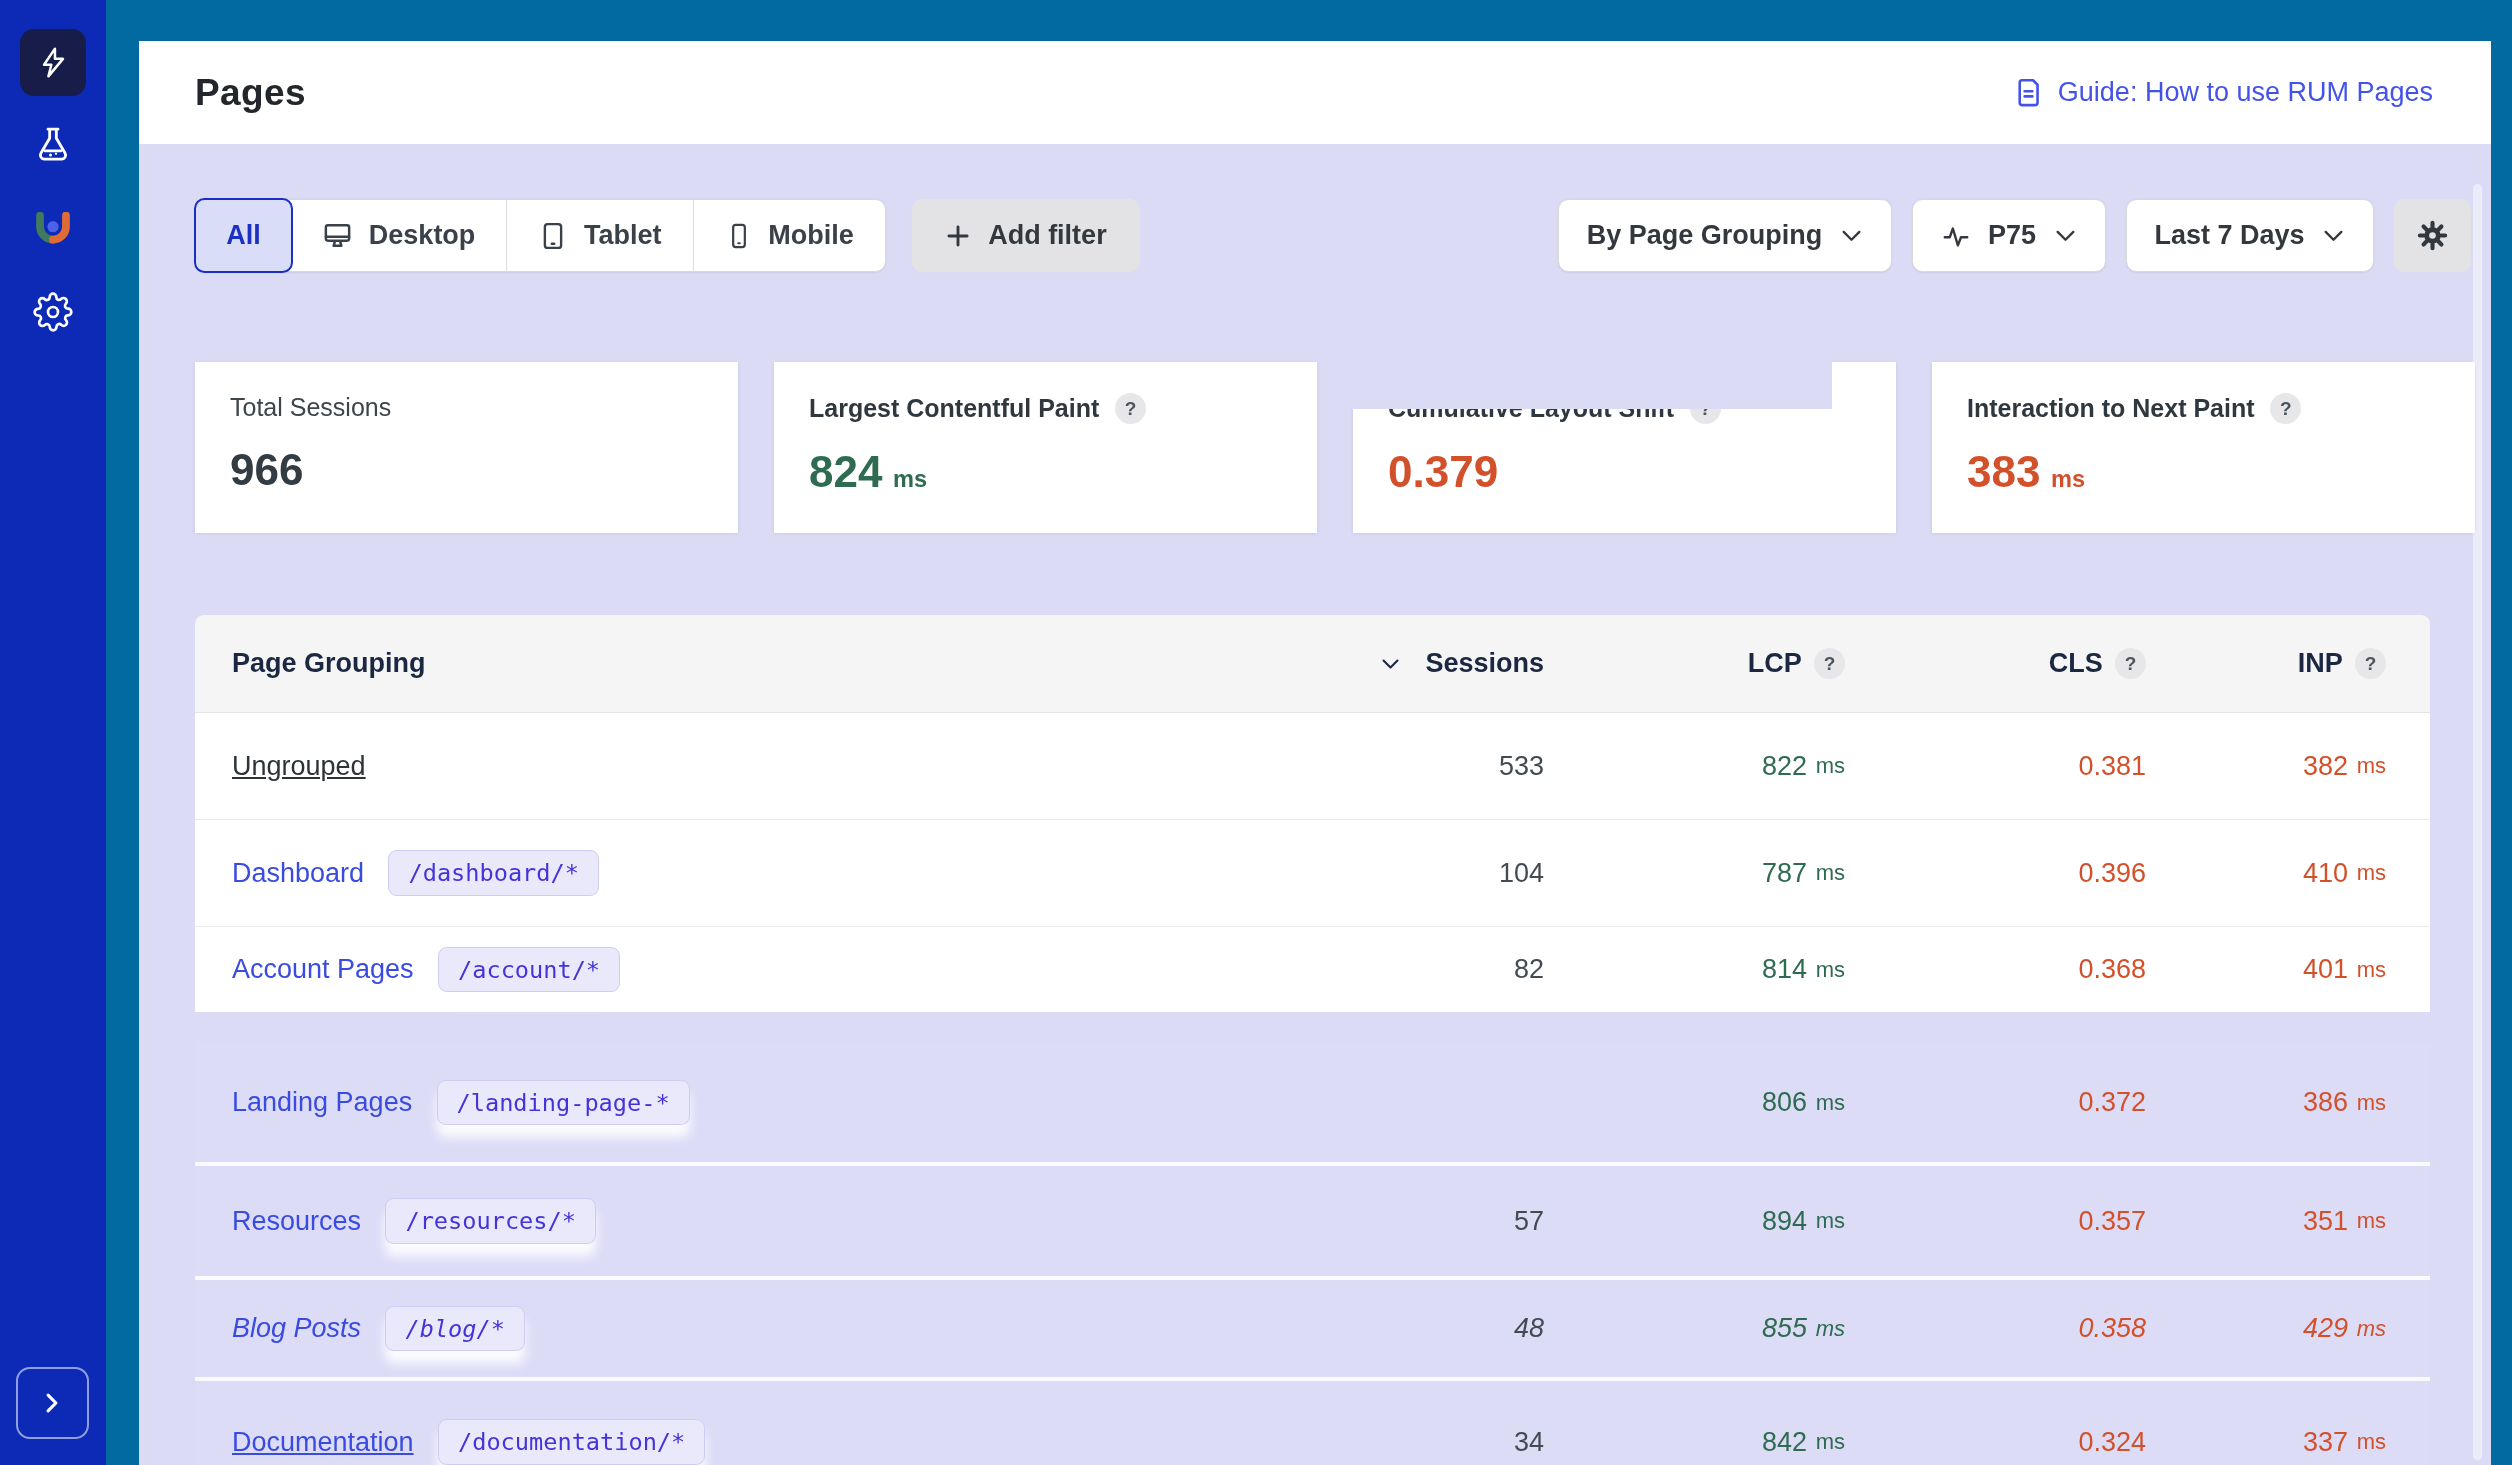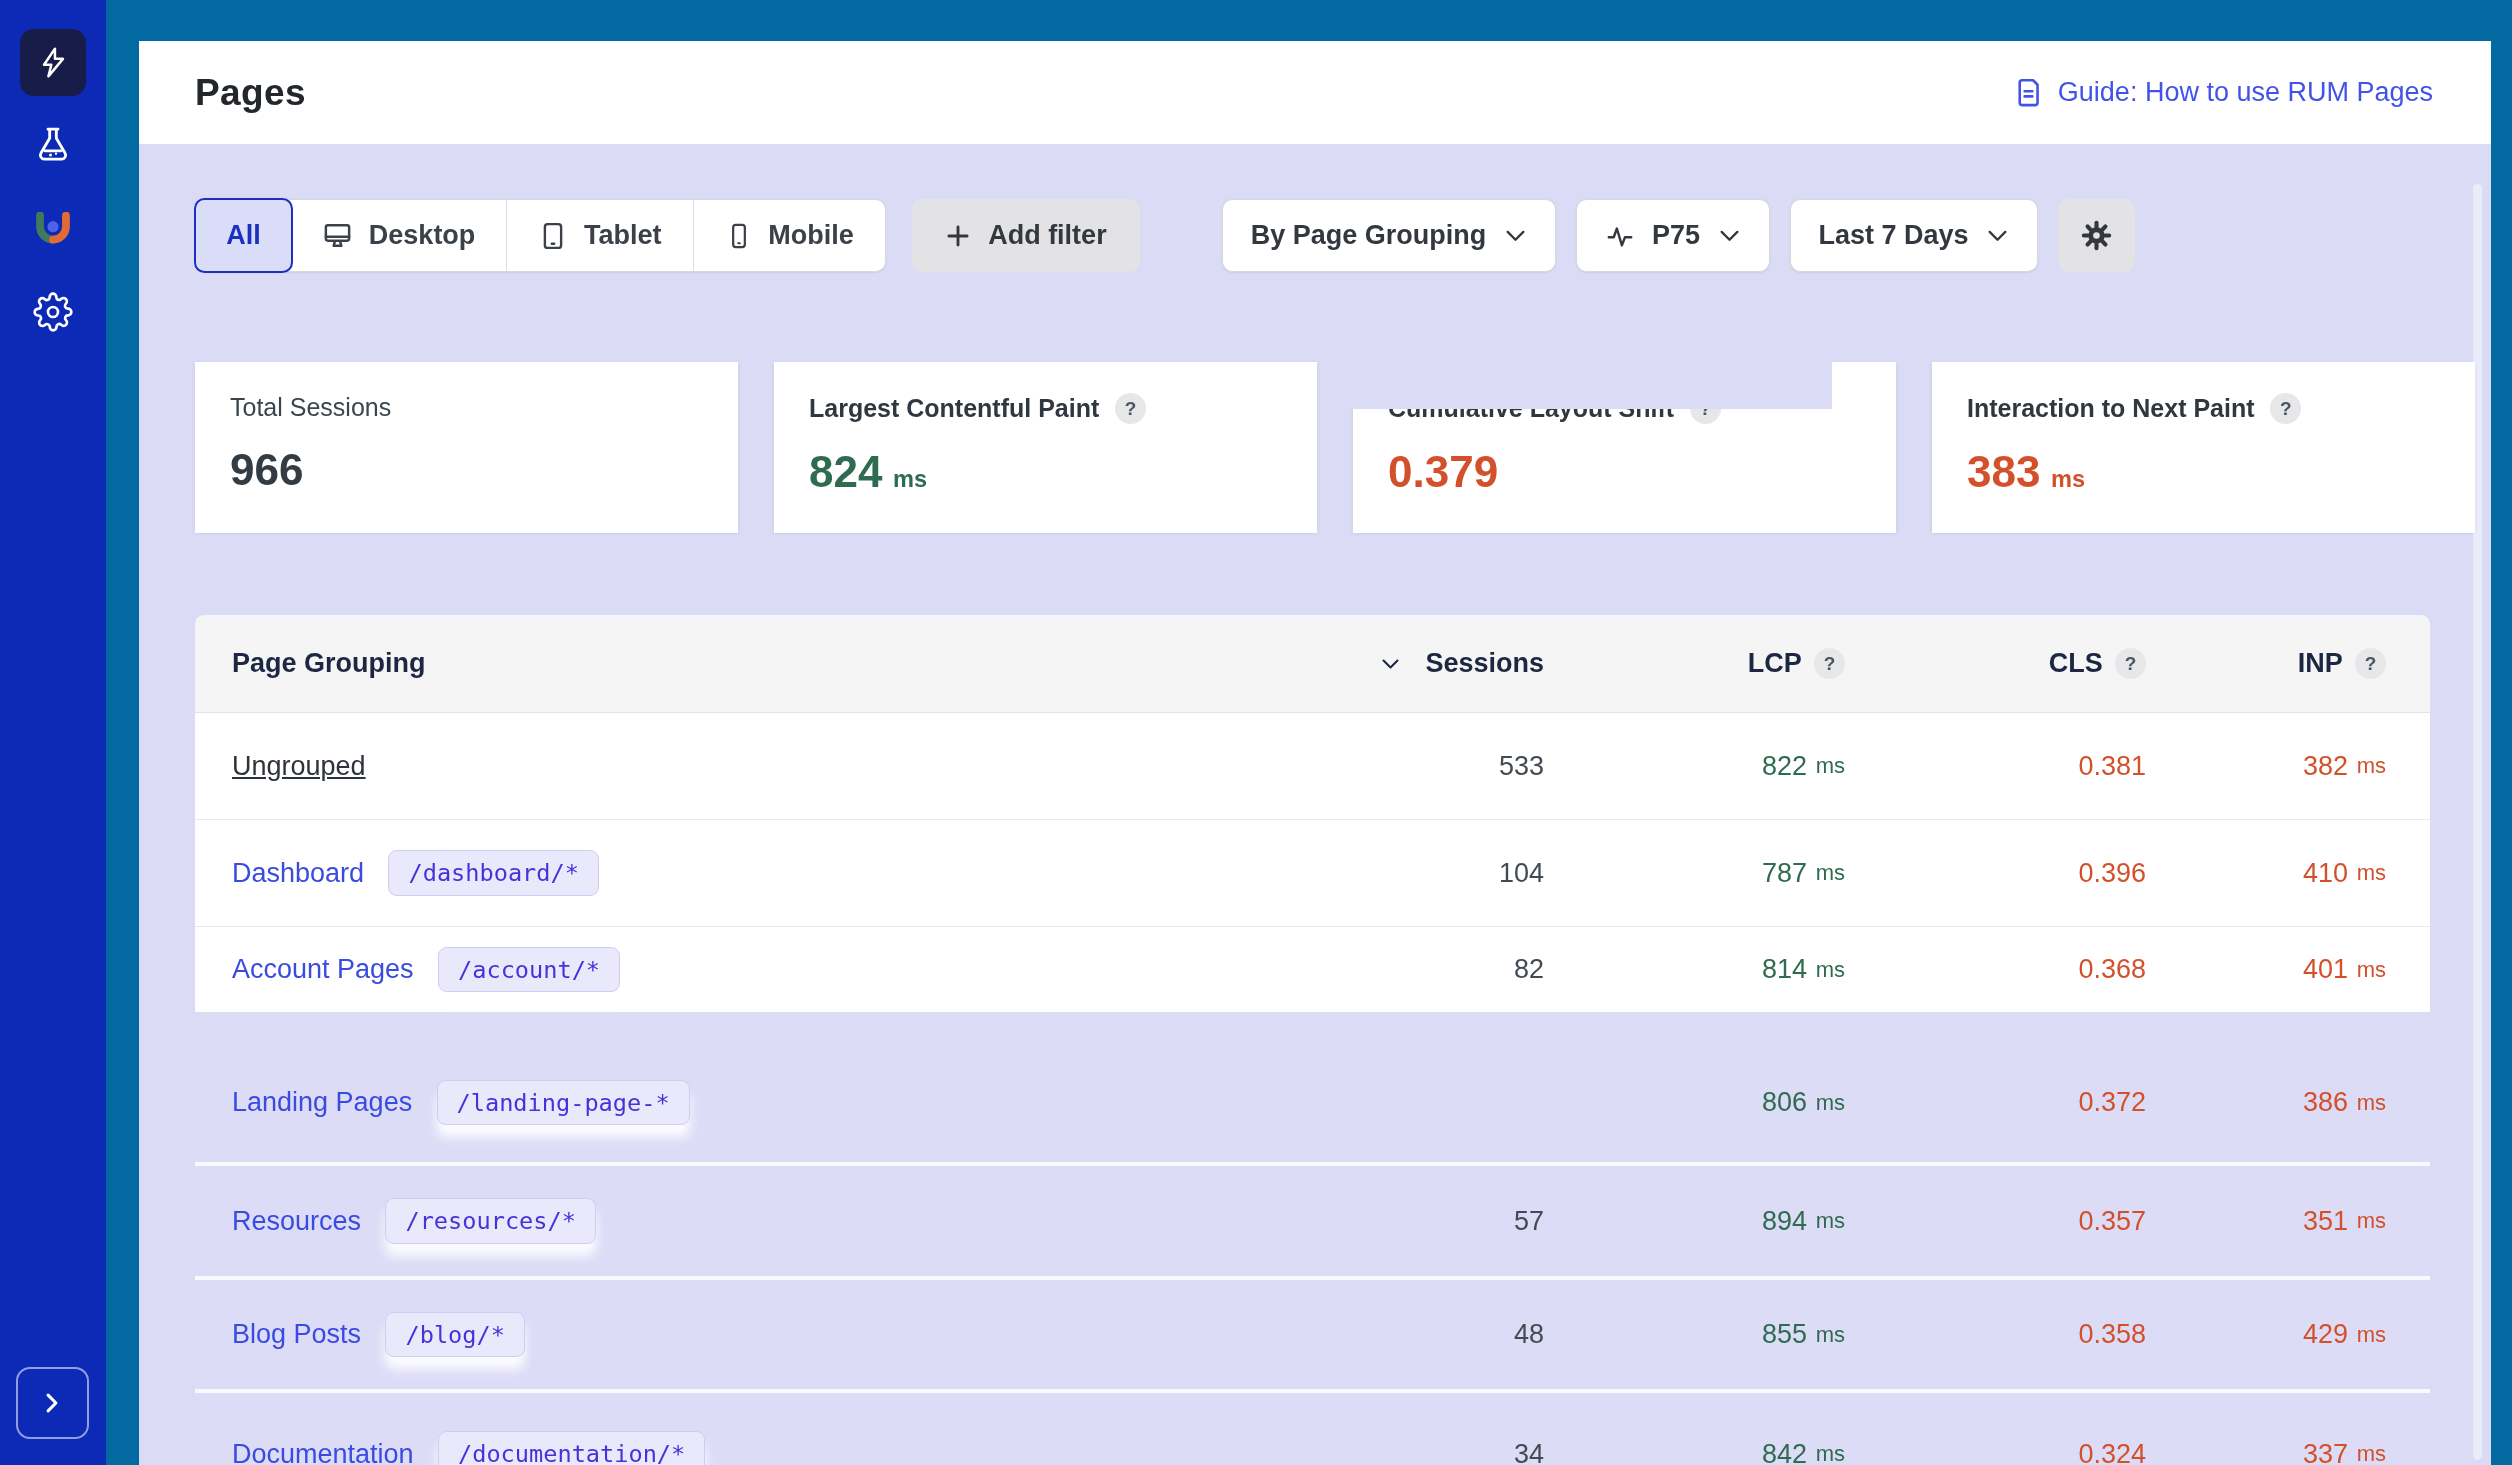--- a/index.html
+++ b/index.html
@@ -22,21 +22,21 @@
   .content { position:absolute; left:106px; top:0; right:0; bottom:0; background:#0369a1; }
   .topbar { position:absolute; left:33px; top:41px; width:2352px; height:103px; background:#ffffff;
     display:flex; align-items:center; justify-content:space-between; padding:0 58px 0 56px; }
   .page-title { font-size:37px; font-weight:700; color:#23272c; letter-spacing:0.4px; }
   .guide { display:flex; align-items:center; gap:14px; color:#4353e8; font-size:27px; font-weight:500; cursor:pointer; text-decoration:none; }
 
   .main { position:absolute; left:33px; top:144px; width:2352px; bottom:0; background:#dcdbf5; overflow:hidden; }
   .scroll-strip { position:absolute; right:8.7px; top:40px; bottom:5.2px; width:9.6px; background:#ecebfa; border-radius:5.2px; }
 
   
-  .filterbar { position:absolute; left:56px; top:55px; width:1940px; height:73px;
+  .filterbar { position:absolute; left:56px; top:55px; width:2276px; height:73px;
     display:flex; justify-content:space-between; align-items:center; }
   .fb-left, .fb-right { display:flex; align-items:center; }
   .seg-group { display:flex; height:73px; background:#ffffff; border:0.9px solid #d8d8dc; border-radius:10.5px;
     box-shadow:0 0.9px 1.7px rgba(20,20,60,.07); overflow:visible; }
   .seg { display:flex; align-items:center; justify-content:center; gap:15.7px; padding:0 31px;
     font-size:27px; font-weight:600; color:#3a4149; cursor:pointer; border-right:0.9px solid #dddde1; }
   .seg:last-child { border-right:none; }
   .seg.active { margin:-1.7px; padding:0 30px; background:#d9ddf8; border:2.6px solid #1b2fc0; border-radius:10.5px;
     color:#1b2fc0; font-weight:700; border-right:2.6px solid #1b2fc0; }
   .add-filter { margin-left:26px; height:73px; padding:0 33px; background:#e3e3e5; border-radius:10.5px;
@@ -76,21 +76,21 @@
   .c-sess { width:541px; justify-content:flex-end; gap:12.2px; }
   .c-lcp  { width:301px; justify-content:flex-end; }
   .c-cls  { width:301px; justify-content:flex-end; }
   .c-inp  { width:240px; justify-content:flex-end; }
   .pad-r  { width:44px; }
   .thead .qchip { margin-left:12.2px; }
   .rowline { height:107px; background:#ffffff; border-bottom:0.9px solid #e9e9ec; color:#30363c; }
   .rowline.short { height:85px; border-bottom:none; }
   .band { height:31px; background:#dcdbf5; }
   .rowlav { background:#dddcf7; border-bottom:4.4px solid rgba(255,255,255,.85); }
-  .rowlav.h1 { height:123px; } .rowlav.h2 { height:114px; } .rowlav.h3 { height:113px; } .rowlav.h4 { height:122px; border-bottom:none; }
+  .rowlav.h1 { height:123px; } .rowlav.h2 { height:114px; } .rowlav.h3 { height:101px;font-style:italic; } .rowlav.h4 { height:122px; border-bottom:none; }
   .rowlink { color:#3a4be0; cursor:pointer; text-decoration:none; }
   .rowlink.underline { text-decoration:underline; }
   .plainname { color:#2e3339;text-decoration:underline; }
   .badge { font-family:"DejaVu Sans Mono", monospace; font-size:23.6px; color:#4433d8;
     background:#eae9fc; border:1.7px solid #cfcbf2; border-radius:8.7px; padding:7.9px 19px; white-space:nowrap; }
   .badge:empty { display:none; }
   .rowlav .badge, .rowline.short .badge { box-shadow:0 12.2px 10.5px rgba(255,255,255,.9); }
   .num { font-weight:500; }
   .n-dark { color:#434b52; font-weight:400; }
   .n-green { color:#2e6b50; }

